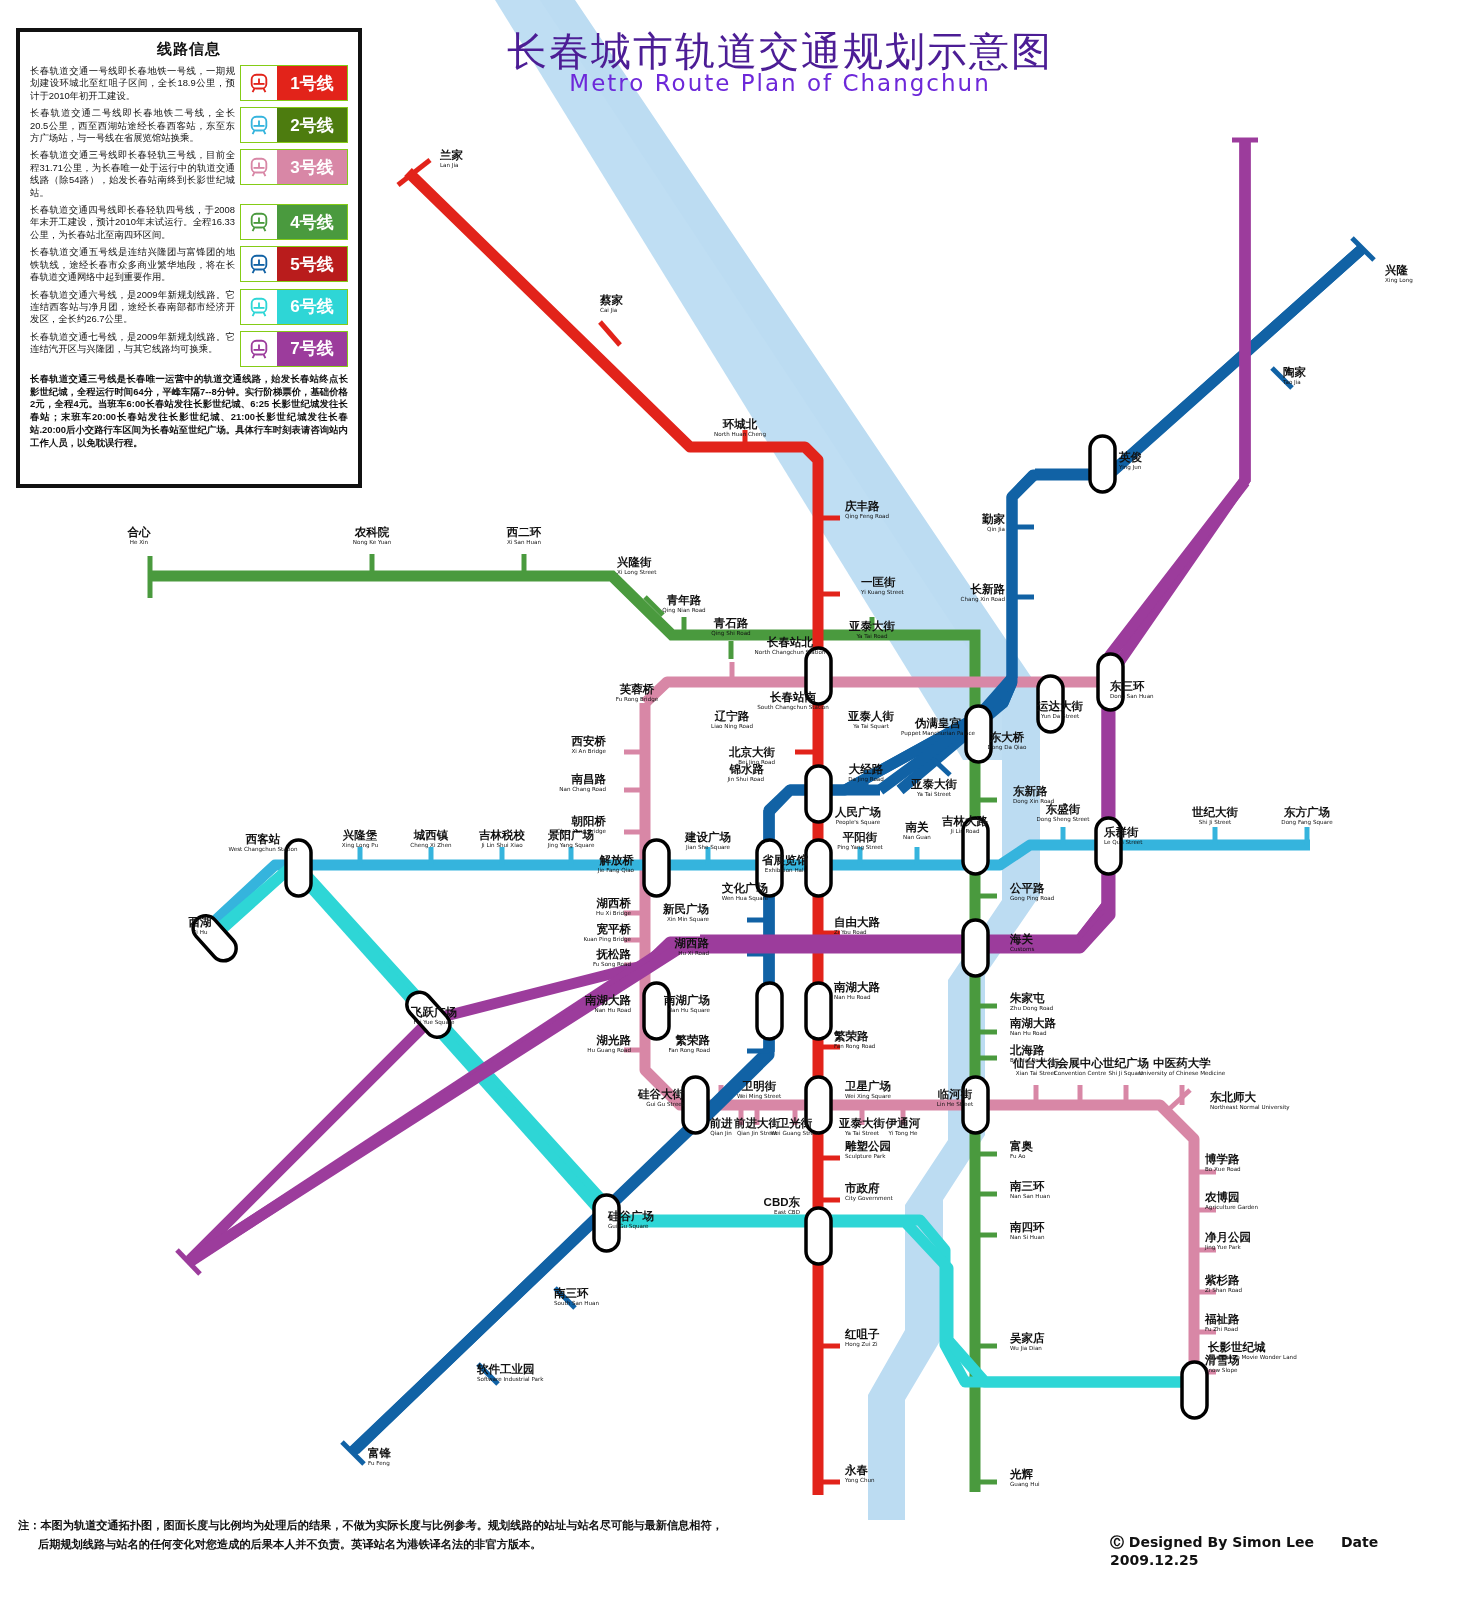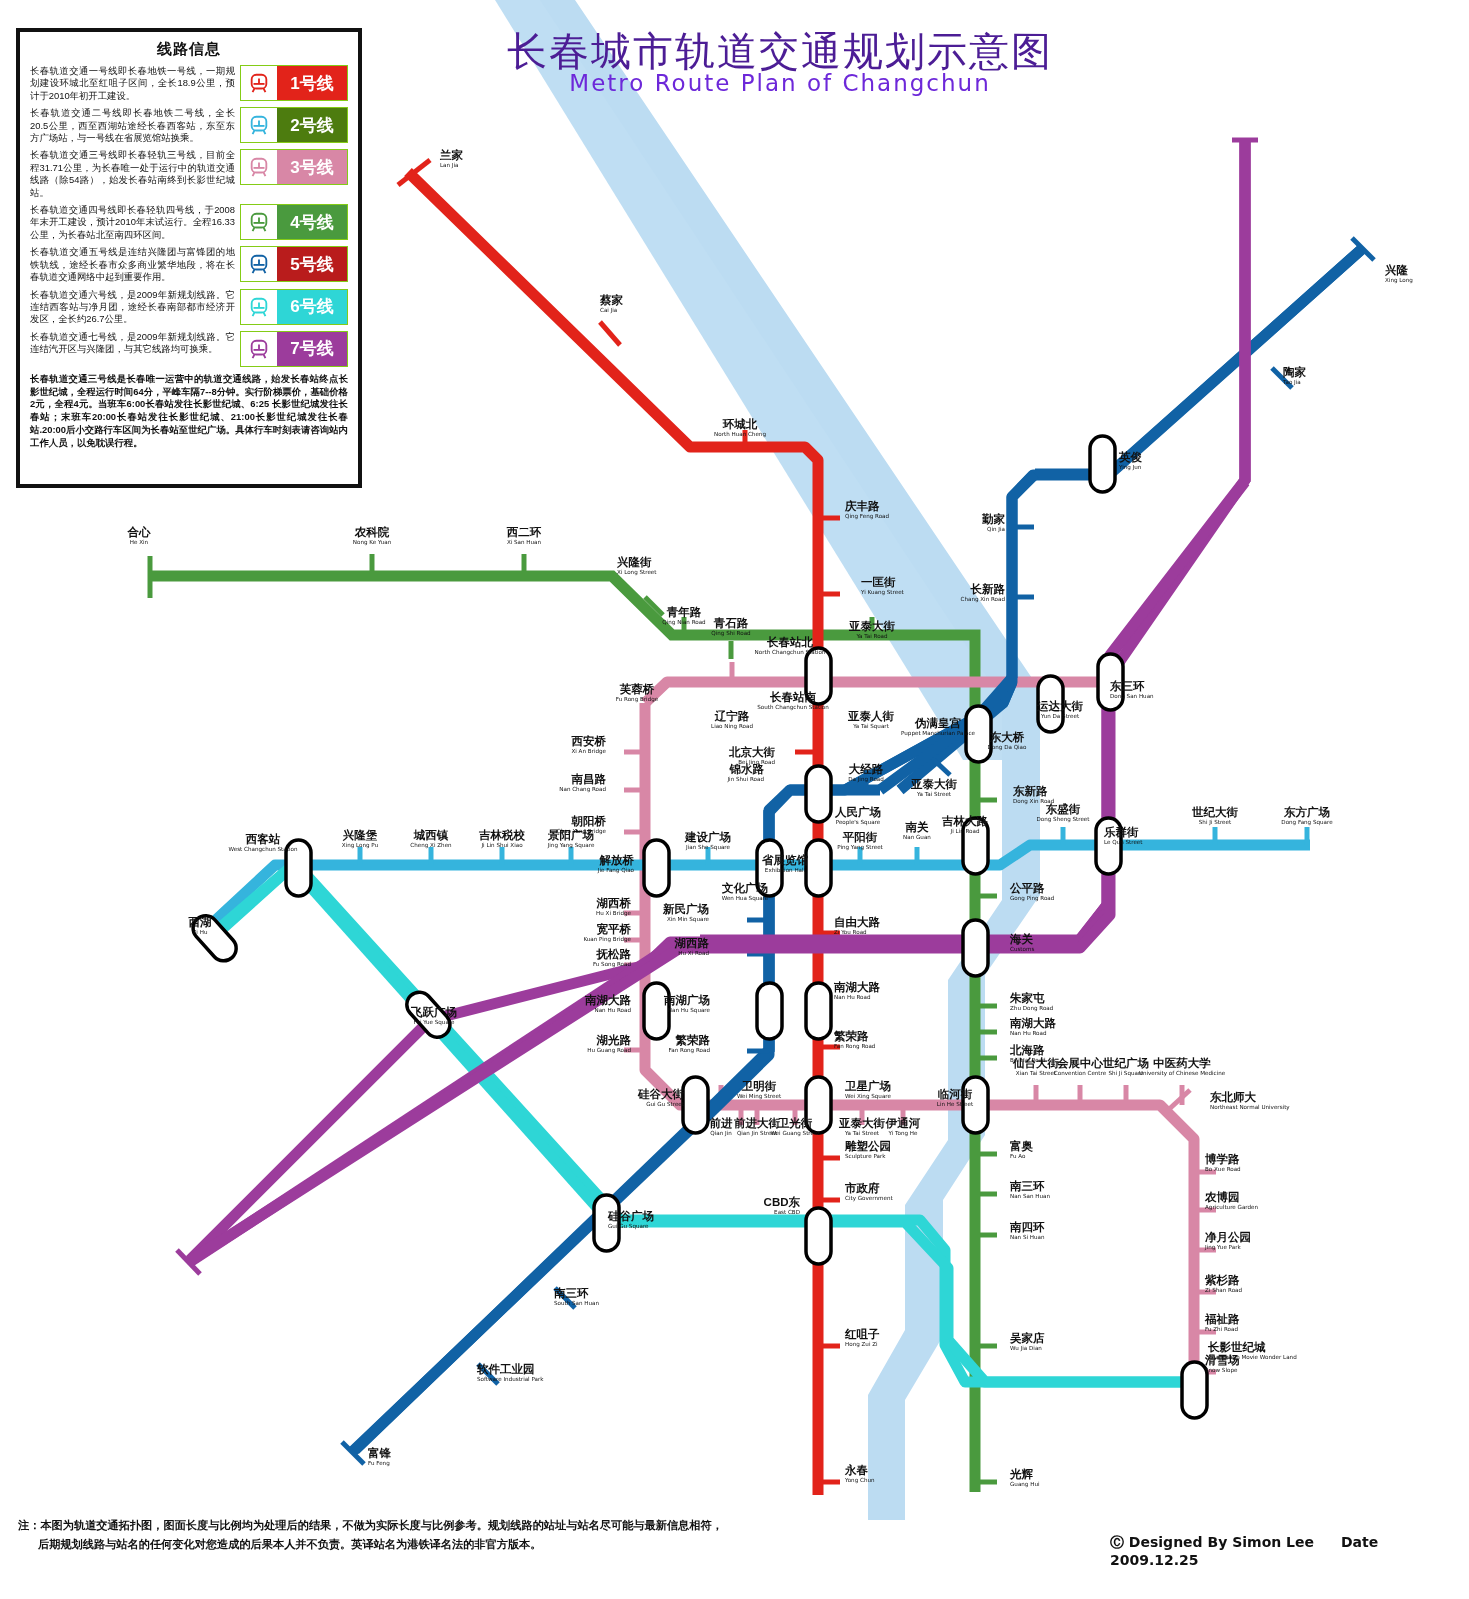--- a/index.html
+++ b/index.html
@@ -397,21 +397,21 @@
         <span class="en">Nong Ke Yuan</span>
       </div>
       <div class="stn c" style="top: 527px; left: 414px; width: 220px;">
         <span class="cn">西二环</span>
         <span class="en">Xi San Huan</span>
       </div>
       <div class="stn l" style="top: 557px; left: 617px;">
         <span class="cn">兴隆街</span>
         <span class="en">Xi Long Street</span>
       </div>
-      <div class="stn c" style="top: 595px; left: 574px; width: 220px; margin-top: 12px;">
+      <div class="stn c" style="top: 595px; left: 574px; width: 220px;">
         <span class="cn">青年路</span>
         <span class="en">Qing Nian Road</span>
       </div>
       <div class="stn c" style="top: 618px; left: 621px; width: 220px;">
         <span class="cn">青石路</span>
         <span class="en">Qing Shi Road</span>
       </div>
       <div class="stn c" style="top: 637px; left: 680px; width: 220px;">
         <span class="cn">长春站北</span>
         <span class="en">North Changchun Station</span>

